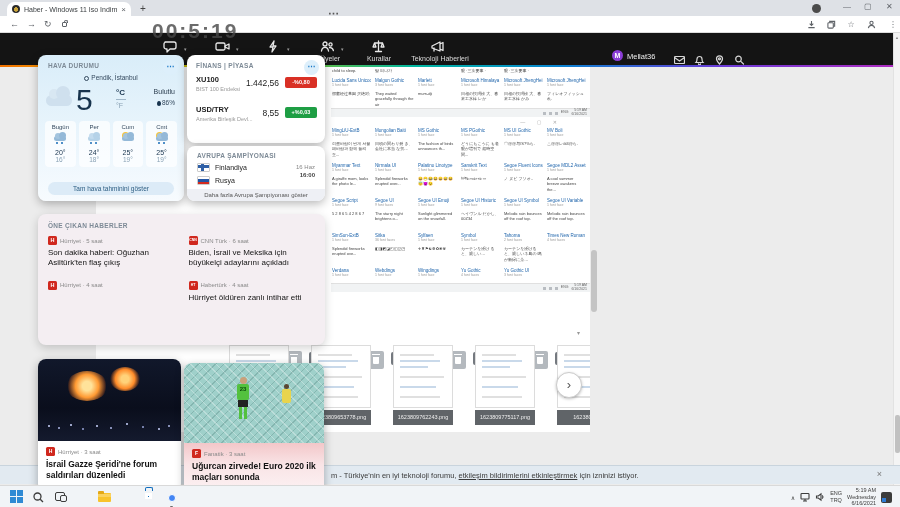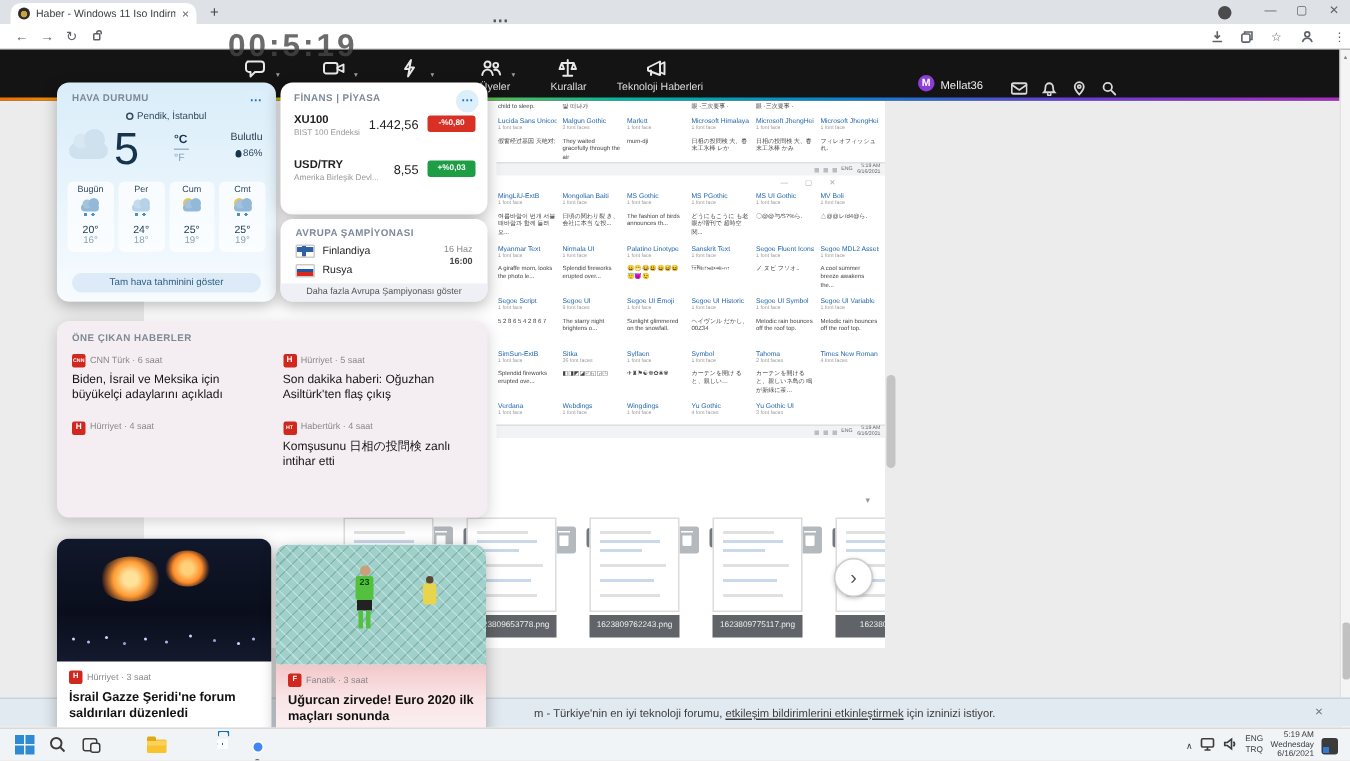--- a/index.html
+++ b/index.html
@@ -155,21 +155,21 @@
   .gk .body{position:absolute;left:1px;top:7px;width:12px;height:16px;border-radius:2px;background:#53c13e;}
   .gk .num{position:absolute;left:1px;top:9px;width:12px;text-align:center;font-size:6px;color:#0c4d0c;font-weight:bold;}
   .gk .shorts{position:absolute;left:2px;top:23px;width:10px;height:7px;background:#222;}
   .gk .legs{position:absolute;left:3px;top:30px;width:8px;height:12px;background:linear-gradient(90deg,#53c13e 0 3px,transparent 3px 5px,#53c13e 5px);}
   .steward{position:absolute;left:98px;top:26px;width:9px;height:14px;background:#e8d44d;border-radius:2px;}
   .steward::before{content:"";position:absolute;left:2px;top:-5px;width:5px;height:5px;border-radius:50%;background:#5a4632;}
   .pinkt{background:linear-gradient(180deg,#f3c7c9 0%,#f9e4e6 40%,#fdf4f5 100%);padding:6px 8px 8px;height:54px;}
 
   
   .notif{position:absolute;left:0;top:465px;width:900px;height:19px;background:#e2eaf1;border-top:1px solid #c9d4dd;z-index:5;}
-  .notif-text{position:absolute;left:331px;top:5px;font-size:7.5px;color:#3c3c3c;white-space:nowrap;margin-left:25px;}
+  .notif-text{position:absolute;left:331px;top:5px;font-size:7.5px;color:#3c3c3c;white-space:nowrap;}
   .notif-text .lnk{text-decoration:underline;}
   .notif-x{position:absolute;right:18px;top:3px;font-size:9px;color:#777;}
 
   
   .tbar{position:absolute;left:0;top:485px;width:900px;height:22px;background:#f1f4f7;border-top:1px solid #d9d9d9;z-index:20;}
   .tico{position:absolute;top:4px;width:14px;height:14px;}
   .win4{display:grid;grid-template-columns:6px 6px;grid-template-rows:6px 6px;gap:1px;}
   .win4 i{background:#2f8ad4;}
   .tico svg{width:13px;height:13px;stroke:#3c3c3c;fill:none;stroke-width:1.3;}
   .tv1{position:absolute;left:1px;top:2px;width:10px;height:9px;border:1.3px solid #3c3c3c;border-radius:2px;}
@@ -715,44 +715,44 @@
       <b>16:00</b>
     </div>
     <div class="spt-foot">Daha fazla Avrupa Şampiyonası göster</div>
   </div>
 
   <div class="newsp">
     <div class="cap">ÖNE ÇIKAN HABERLER</div>
     <div class="news-grid" id="newsgrid">
         <div>
           <div class="news-src">
+            <span class="sbadge" style="font-size: 5.5px; line-height: 9px;">H</span>
+            <span>Hürriyet · 5 saat</span>
+          </div>
+          <div class="news-head">Son dakika haberi: Oğuzhan Asiltürk'ten flaş çıkış</div>
+        </div>
+        <div>
+          <div class="news-src">
             <span class="sbadge" style="font-size: 3.5px; line-height: 9px;">CNN</span>
             <span>CNN Türk · 6 saat</span>
           </div>
           <div class="news-head">Biden, İsrail ve Meksika için büyükelçi adaylarını açıkladı</div>
-        </div>
-        <div>
-          <div class="news-src">
-            <span class="sbadge" style="font-size: 5.5px; line-height: 9px;">H</span>
-            <span>Hürriyet · 5 saat</span>
-          </div>
-          <div class="news-head">Son dakika haberi: Oğuzhan Asiltürk'ten flaş çıkış</div>
         </div>
         <div>
           <div class="news-src">
             <span class="sbadge" style="font-size: 5.5px; line-height: 9px;">H</span>
             <span>Hürriyet · 4 saat</span>
           </div>
         </div>
         <div>
           <div class="news-src">
             <span class="sbadge" style="font-size: 3.5px; line-height: 9px;">HT</span>
             <span>Habertürk · 4 saat</span>
           </div>
-          <div class="news-head">Komşusunu 日相の投問検 zanlı intihar etti</div>
+          <div class="news-head">Hürriyet öldüren zanlı intihar etti</div>
         </div>
       </div>
   </div>
 
   <div class="imgcard ic1">
     <div class="gaza">
       <span class="fire f1"></span>
       <span class="fire f2"></span>
       <span class="citydots"></span>
     </div>

